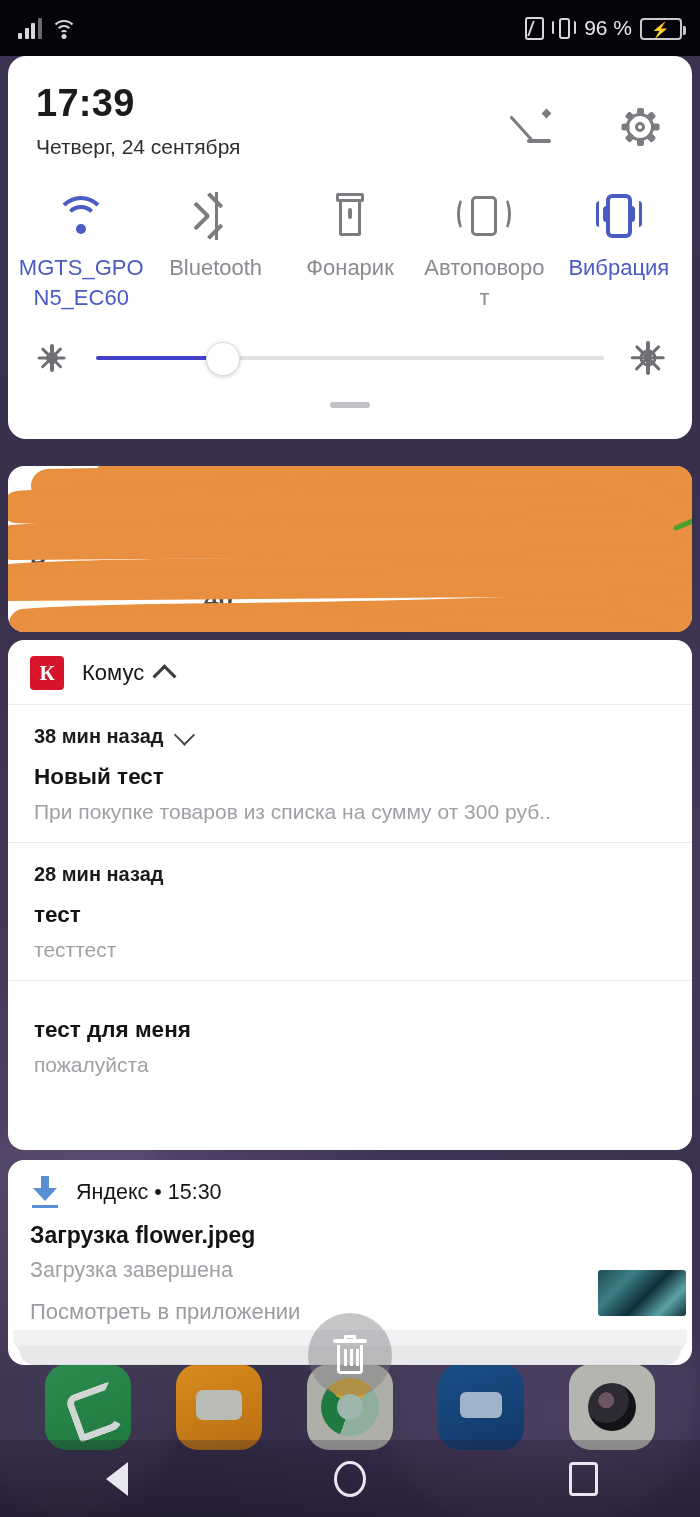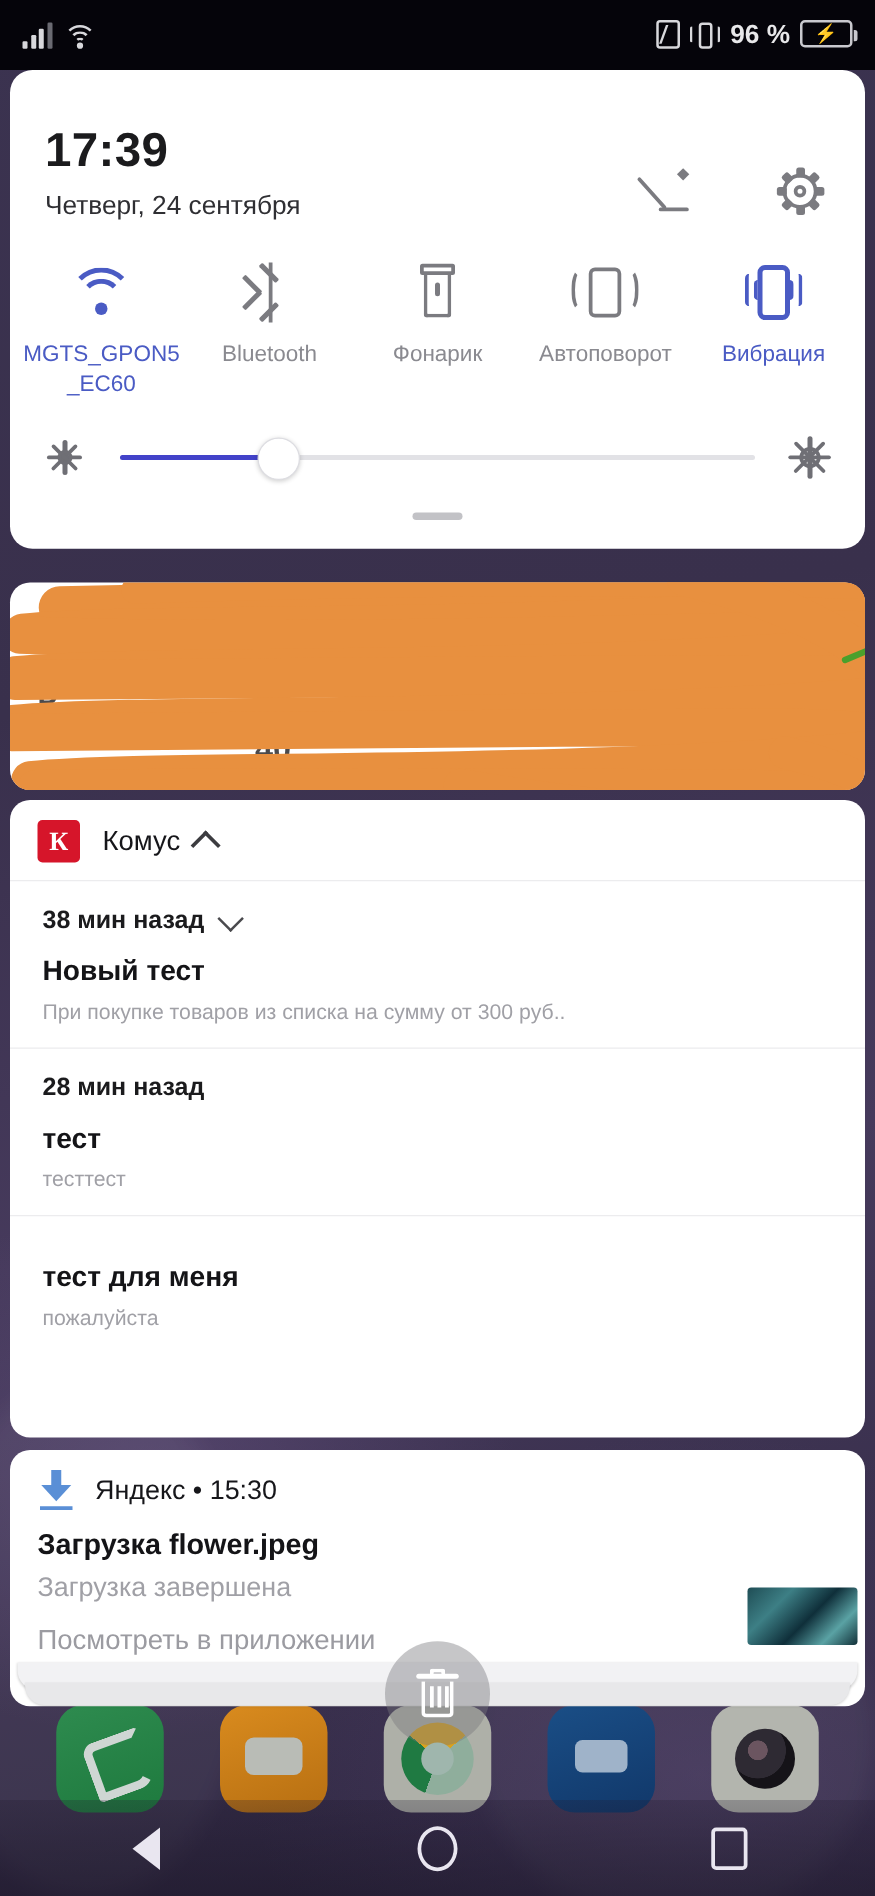--- a/index.html
+++ b/index.html
@@ -61,21 +61,21 @@
   .nav-home{ width:32px; height:36px; border:3px solid #e9e6f0; border-radius:50%; }
   .nav-recent{ width:29px; height:34px; border:3px solid #e9e6f0; border-radius:4px; }
 
   
   .statusbar{
     position:absolute; left:0; top:0; width:700px; height:56px;
     background:#05040a; display:flex; align-items:center; color:#e8e8ea;
     font-size:21px; padding:0 18px;
   }
   .sb-left{ display:flex; align-items:flex-end; gap:9px; }
-  .sb-right{ margin-left:auto; display:flex; align-items:flex-start; gap:8px;font-weight:bold; }
+  .sb-right{ margin-left:auto; display:flex; align-items:flex-end; gap:8px; }
   .signal{ display:flex; align-items:flex-end; gap:2.5px; height:22px; }
   .signal i{ width:4px; background:#d8d8dc; display:block; border-radius:1px; }
   .signal i:nth-child(1){ height:6px; }
   .signal i:nth-child(2){ height:11px; }
   .signal i:nth-child(3){ height:16px; }
   .signal i:nth-child(4){ height:21px; background:#6a6a72; }
   .wifi-sb{ position:relative; width:26px; height:21px; }
   .wifi-sb span{ position:absolute; left:50%; transform:translateX(-50%);
     border:2.5px solid #d8d8dc; border-bottom-color:transparent;
     border-left-color:transparent; border-right-color:transparent; border-radius:50%; }
@@ -93,21 +93,21 @@
   .vib-ic .wv.l{ left:0; border-left:2.2px solid #d8d8dc; border-radius:4px; }
   .vib-ic .wv.r{ right:0; border-right:2.2px solid #d8d8dc; border-radius:4px; }
   .batt{ width:42px; height:22px; border:2.3px solid #c9c9ce; border-radius:4px; position:relative;
     display:flex; align-items:center; justify-content:center; }
   .batt::after{ content:""; position:absolute; right:-6px; top:6px; width:3px; height:9px; background:#c9c9ce; border-radius:0 2px 2px 0; }
   .batt .bolt{ color:#e9e9ee; font-size:15px; line-height:1; }
 
   
   .qs{ position:absolute; left:8px; top:56px; width:684px; height:383px;
        background:#fff; border-radius:18px; }
-  .qs-head{ display:flex; align-items:flex-end; padding:26px 28px 0 28px;margin-top:18px; }
+  .qs-head{ display:flex; align-items:center; padding:26px 28px 0 28px; }
   .qs-clock{ font-size:38px; font-weight:600; color:#1b1b1d; letter-spacing:.3px; }
   .qs-date{ font-size:21px; color:#2f2f33; margin-top:10px; }
   .qs-actions{ margin-left:auto; display:flex; gap:56px; padding-top:12px; }
   .ic-btn{ width:48px; height:48px; display:flex; align-items:center; justify-content:center; cursor:pointer; }
 
   .pencil{ position:relative; width:42px; height:42px; }
   .pencil .shaft{ position:absolute; left:5px; top:6px; width:3.2px; height:33px; background:#7b7b80;
     transform:rotate(-42deg); transform-origin:center; border-radius:2px; }
   .pencil .tip{ position:absolute; right:7px; top:4px; width:7px; height:7px; background:#7b7b80; transform:rotate(45deg); }
   .pencil .base{ position:absolute; left:12px; bottom:5px; width:24px; height:3.2px; background:#7b7b80; border-radius:2px; }
@@ -118,21 +118,21 @@
   .gear i{ position:absolute; left:50%; top:50%; width:7px; height:38px; margin:-19px 0 0 -3.5px; }
   .gear i::before,.gear i::after{ content:""; position:absolute; left:0; width:7px; height:8px; background:#7b7b80; border-radius:2px; }
   .gear i::before{ top:0; } .gear i::after{ bottom:0; }
   .gear i:nth-child(3){ transform:rotate(45deg); }
   .gear i:nth-child(4){ transform:rotate(90deg); }
   .gear i:nth-child(5){ transform:rotate(135deg); }
 
   .qs-tiles{ display:flex; padding:16px 6px 0 6px; }
   .tile{ flex:1; text-align:center; padding-top:12px; cursor:pointer; }
   .tile-ic{ height:58px; display:flex; align-items:center; justify-content:center; }
-  .tile-lb{ font-size:18px; color:#8a8a90; margin-top:8px; line-height:1.35; padding:0 4px; word-break:break-word; }
+  .tile-lb{ font-size:22px; color:#8a8a90; margin-top:8px; line-height:1.35; padding:0 4px; word-break:break-word; }
   .tile.on .tile-lb{ color:#4a5bc4; }
 
   .wifi-ic{ position:relative; width:54px; height:40px; }
   .wifi-ic span{ position:absolute; left:50%; transform:translateX(-50%);
     border:4px solid #4a5bc4; border-bottom-color:transparent; border-left-color:transparent;
     border-right-color:transparent; border-radius:50%; }
   .wifi-ic span:nth-child(1){ width:52px; height:52px; top:0; }
   .wifi-ic span:nth-child(2){ width:34px; height:34px; top:9px; }
   .wifi-ic b{ position:absolute; left:50%; top:28px; transform:translateX(-50%);
     width:10px; height:10px; border-radius:50%; background:#4a5bc4; }
@@ -210,21 +210,21 @@
   .nhead .app-name{ font-size:22px; color:#16161a; margin-left:18px; }
   .chev{ width:17px; height:17px; border-left:3px solid #3c3c40; border-top:3px solid #3c3c40; margin-left:12px; flex:none; }
   .chev.up{ transform:rotate(45deg) translate(2px,2px); }
   .chev.down{ transform:rotate(-135deg) translate(1px,1px); }
 
   .nitem{ padding:20px 26px 18px 26px; }
   .nitem + .nitem{ border-top:1px solid #ececee; }
   .nitem-time{ display:flex; align-items:center; font-size:20px; font-weight:700; color:#1b1b1d; }
   .nitem-time .chev{ width:15px; height:15px; border-color:#4a4a4e; border-width:2.6px; margin-left:14px; }
   .nitem-title{ font-size:22.5px; font-weight:700; color:#141417; margin-top:16px; }
-  .nitem-body{ font-size:17px; color:#a0a0a6; margin-top:10px;
+  .nitem-body{ font-size:21px; color:#a0a0a6; margin-top:10px;
     white-space:nowrap; overflow:hidden; }
 
   .yhead{ display:flex; align-items:center; padding:16px 22px 10px 22px; }
   .dl-ic{ position:relative; width:30px; height:32px; flex:none; }
   .dl-ic .stem{ position:absolute; left:11px; top:0; width:8px; height:16px; background:#5a8fd6; }
   .dl-ic .arw{ position:absolute; left:3px; top:12px; width:0; height:0;
     border-left:12px solid transparent; border-right:12px solid transparent; border-top:13px solid #5a8fd6; }
   .dl-ic .bar{ position:absolute; left:2px; bottom:0; width:26px; height:3px; background:#5a8fd6; }
   .yhead .y-name{ font-size:21.5px; color:#16161a; margin-left:16px; }
 

